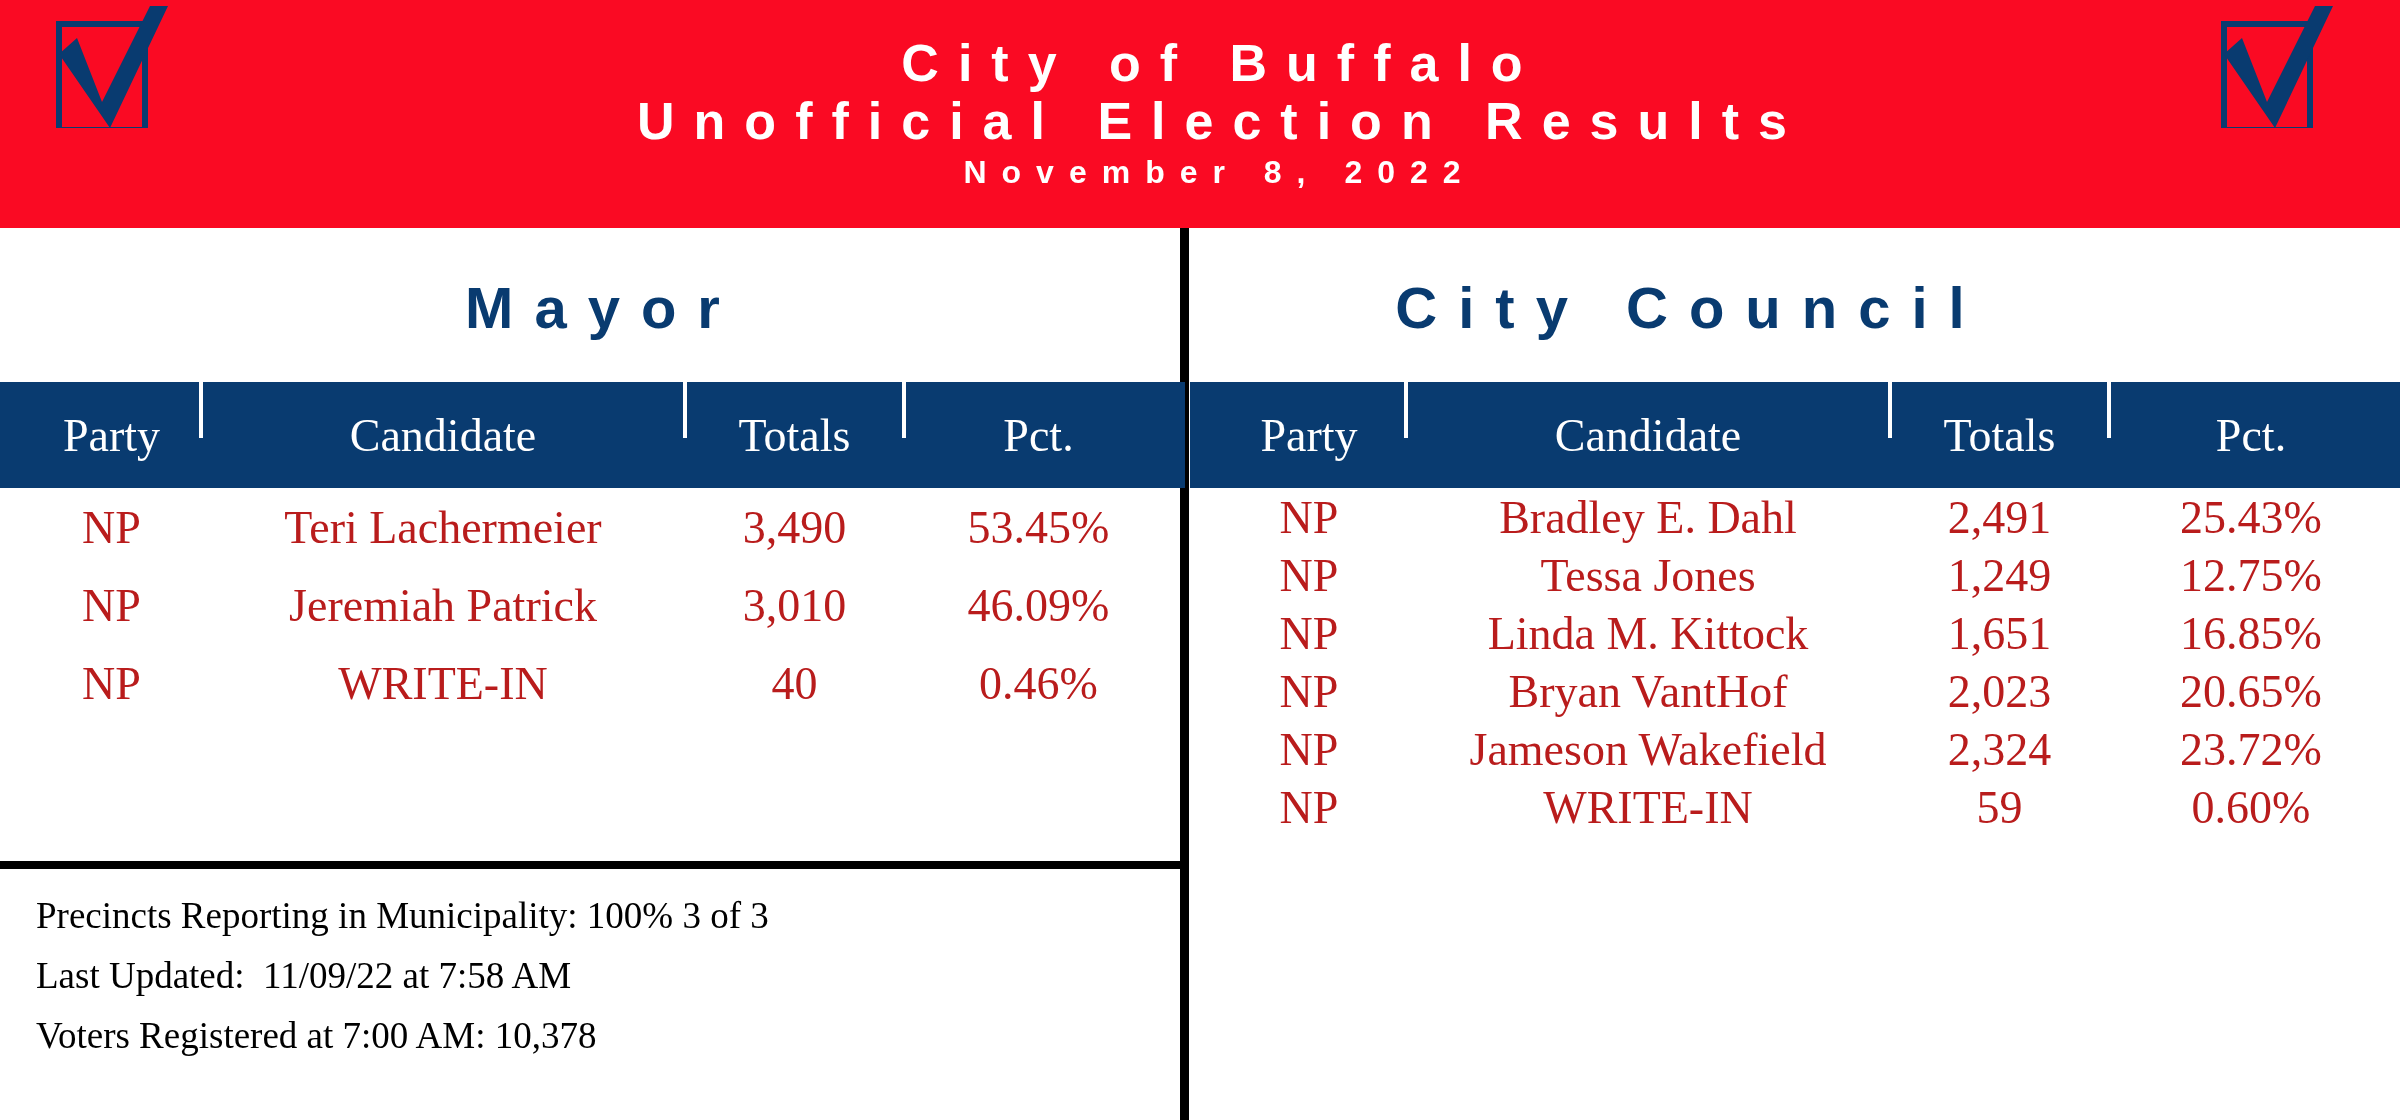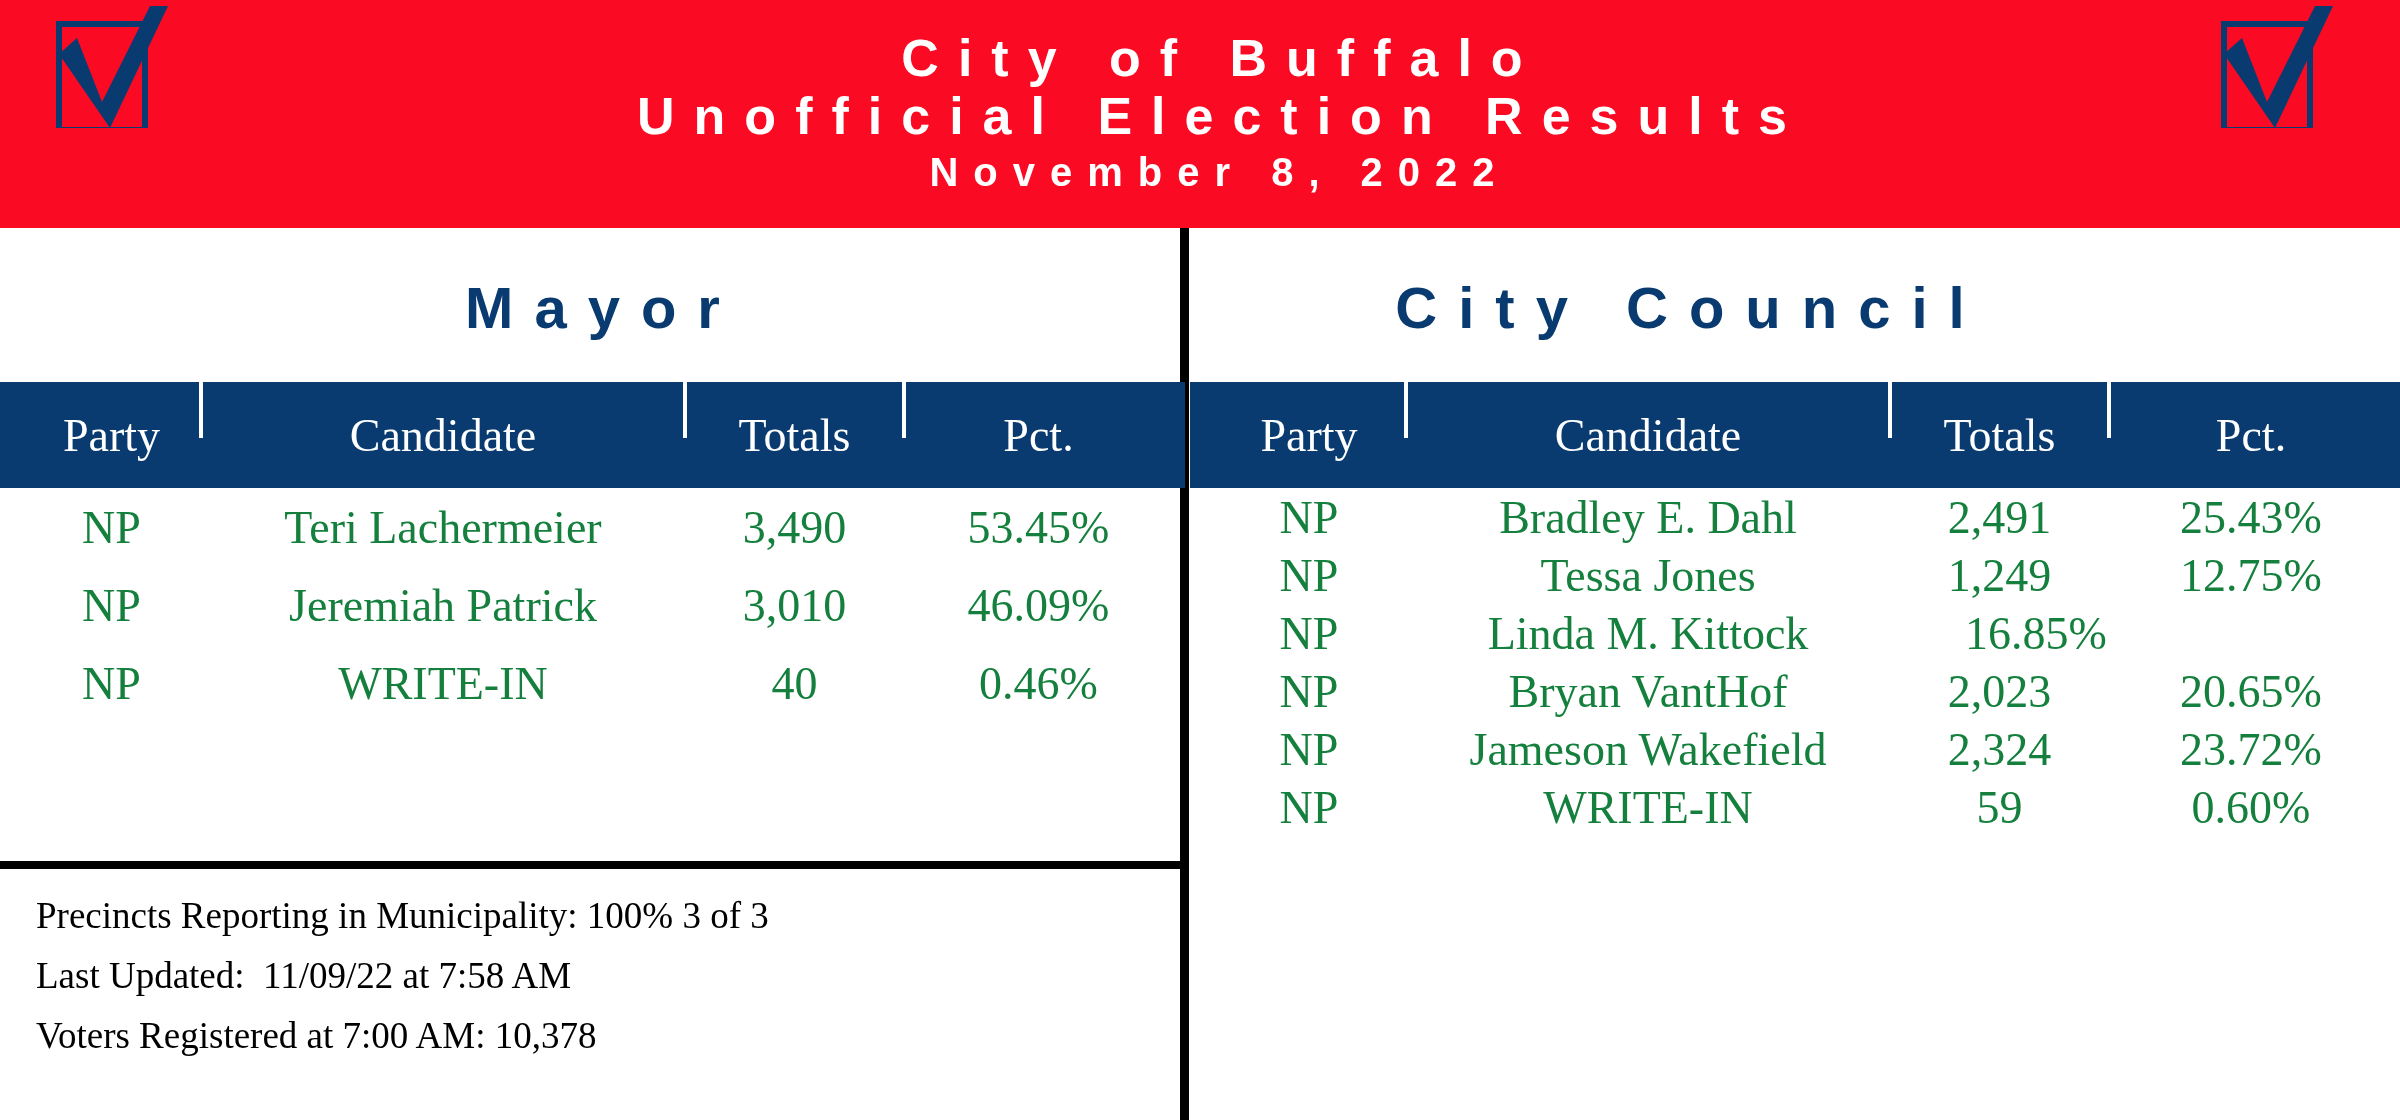--- a/index.html
+++ b/index.html
@@ -45,21 +45,21 @@
     line-height: 1.12;
     text-indent: 19px;
   }
   .banner-line2 {
     font-size: 52px;
     letter-spacing: 19px;
     line-height: 1.12;
     text-indent: 19px;
   }
   .banner-line3 {
-    font-size: 40px;
+    font-size: 32px;
     letter-spacing: 15px;
     line-height: 1.35;
     text-indent: 15px;
     margin-top: 0;
   }
 
   
   .logo {
     position: absolute;
     top: 6px;
@@ -110,21 +110,21 @@
     width: 4px;
     height: 56px;
     background: #ffffff;
     flex: 0 0 auto;
   }
 
   
   .datatable {
     position: absolute;
     font-size: 46px;
-    color: #15803d;
+    color: #b91c1c;
   }
   .datatable.mayor   { left: 0;    top: 488px; width: 1185px; }
   .datatable.council { left: 1190px; top: 488px; width: 1210px; }
   .row {
     display: flex;
     align-items: center;
   }
   .datatable.mayor .row { height: 78px; }
   .datatable.council .row { height: 58px; }
   .row .cell {
@@ -294,20 +294,21 @@
     <div class="cell k-total">1,249</div>
     <div class="sep"></div>
     <div class="cell k-pct">12.75%</div>
   </div>
   <div class="row">
     <div class="cell pad-l"></div>
     <div class="cell k-party">NP</div>
     <div class="sep"></div>
     <div class="cell k-cand">Linda M. Kittock</div>
     <div class="sep"></div>
+    <div class="cell k-total">1,651</div>
     <div class="sep"></div>
     <div class="cell k-pct">16.85%</div>
   </div>
   <div class="row">
     <div class="cell pad-l"></div>
     <div class="cell k-party">NP</div>
     <div class="sep"></div>
     <div class="cell k-cand">Bryan VantHof</div>
     <div class="sep"></div>
     <div class="cell k-total">2,023</div>

